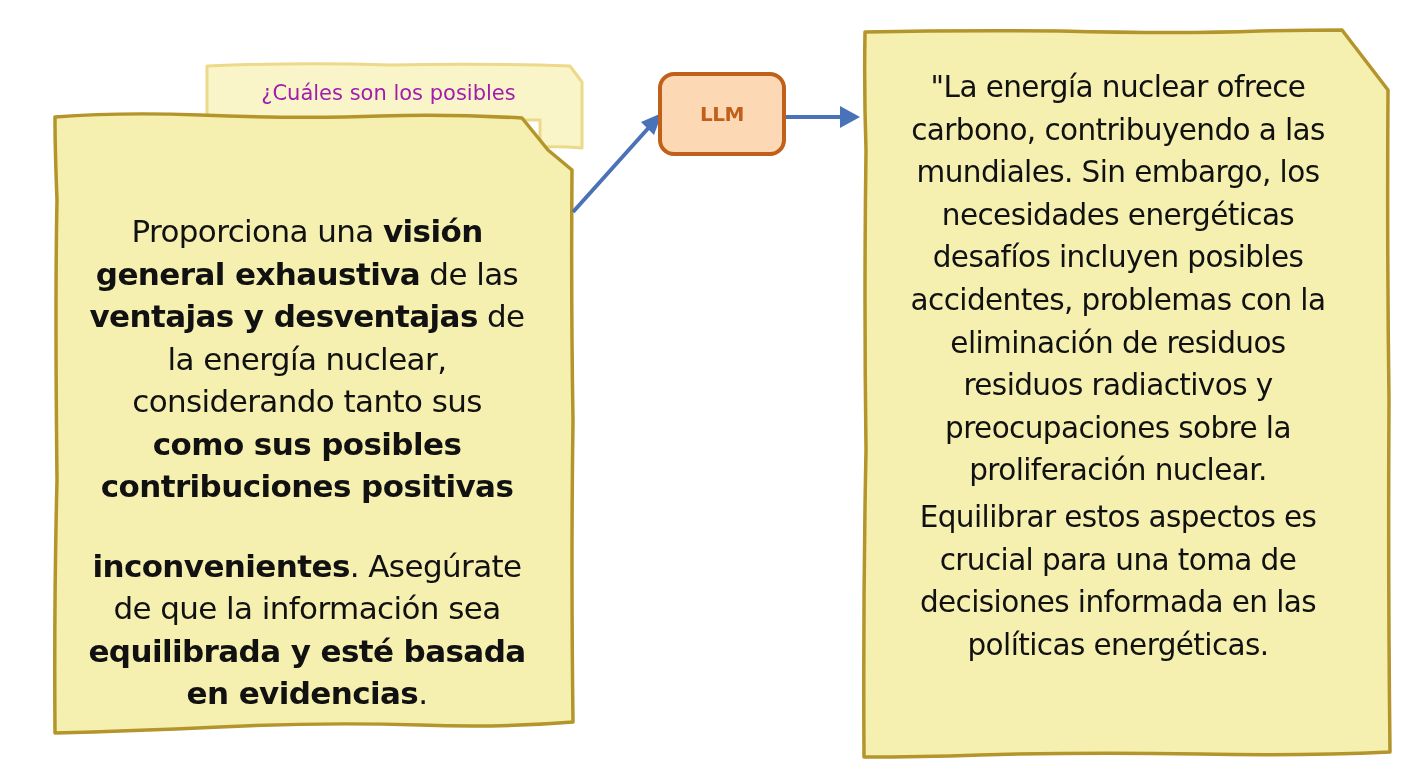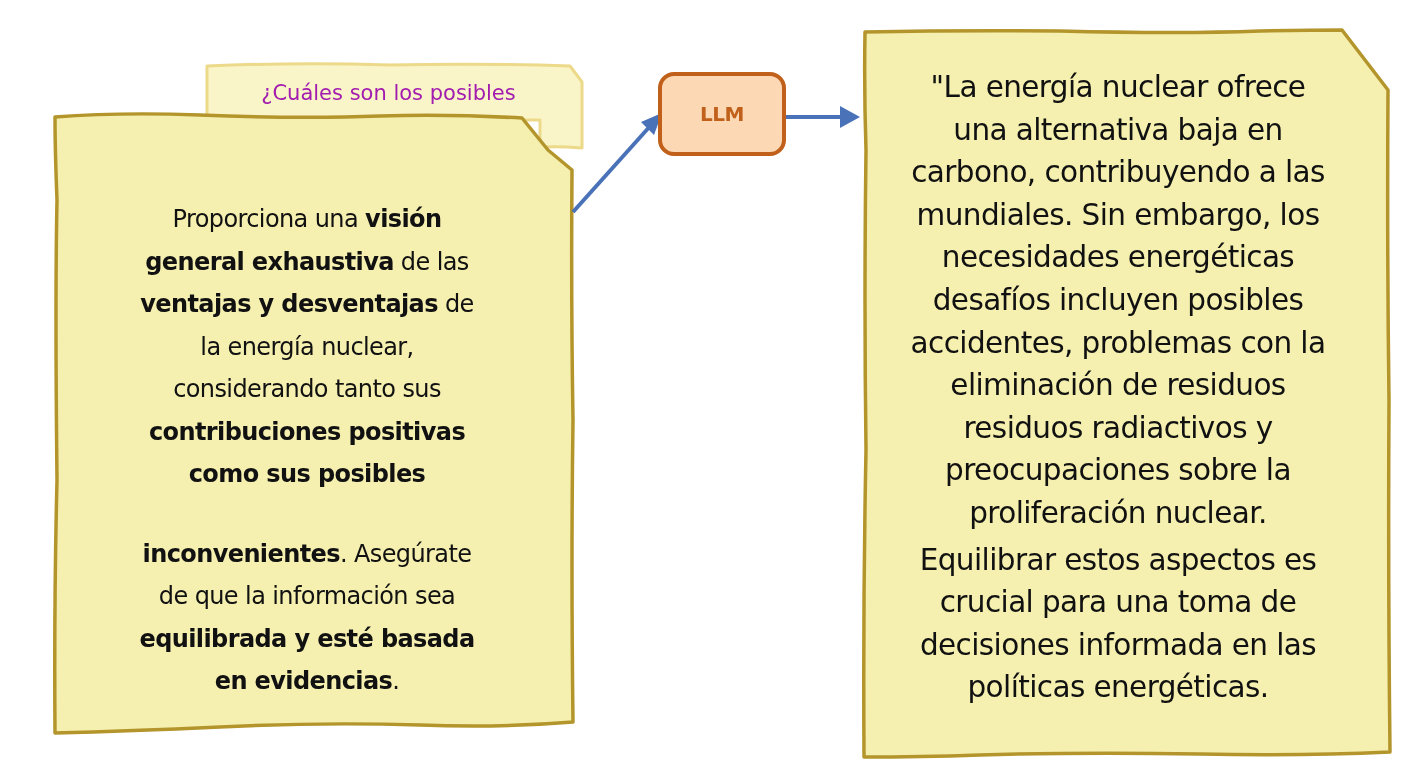--- a/index.html
+++ b/index.html
@@ -33,23 +33,23 @@
       top: 76px;
       width: 355px;
       font-size: 21px;
       line-height: 34px;
       color: #a21caf;
       height: 38px;
       overflow: hidden;
     }
     .prompt-text {
       left: 68px;
-      top: 198px;
+      top: 210px;
       width: 478px;
-      font-size: 24px;
+      font-size: 31px;
       line-height: 42.5px;
       letter-spacing: -0.6px;
     }
     .prompt-text .spacer {
       display: block;
       height: 37px;
     }
     .prompt-text b {
       font-weight: bold;
     }
@@ -119,33 +119,32 @@
   </div>
 
   <div class="llm-label">LLM</div>
 
   <div class="note-text prompt-text">
     <div><span>Proporciona una </span><b>visión</b></div>
     <div><b>general exhaustiva</b><span> de las</span></div>
     <div><b>ventajas y desventajas</b><span> de</span></div>
     <div>la energía nuclear,</div>
     <div>considerando tanto sus</div>
+    <div><b>como sus posibles</b></div>
     <div><b>contribuciones positivas</b></div>
-    <div><b>como sus posibles</b></div>
     <span class="spacer"></span>
     <div><b>inconvenientes</b><span>. Asegúrate</span></div>
     <div>de que la información sea</div>
     <div><b>equilibrada y esté basada</b></div>
     <div><b>en evidencias</b><span>.</span></div>
   </div>
 
   <div class="note-text response-text">
     <div>
       <div>"La energía nuclear ofrece</div>
-      <div>una alternativa baja en</div>
       <div>carbono, contribuyendo a las</div>
       <div>mundiales. Sin embargo, los</div>
       <div>necesidades energéticas</div>
       <div>desafíos incluyen posibles</div>
       <div>accidentes, problemas con la</div>
       <div>eliminación de residuos</div>
       <div>residuos radiactivos y</div>
       <div>preocupaciones sobre la</div>
       <div>proliferación nuclear.</div>
     </div>

